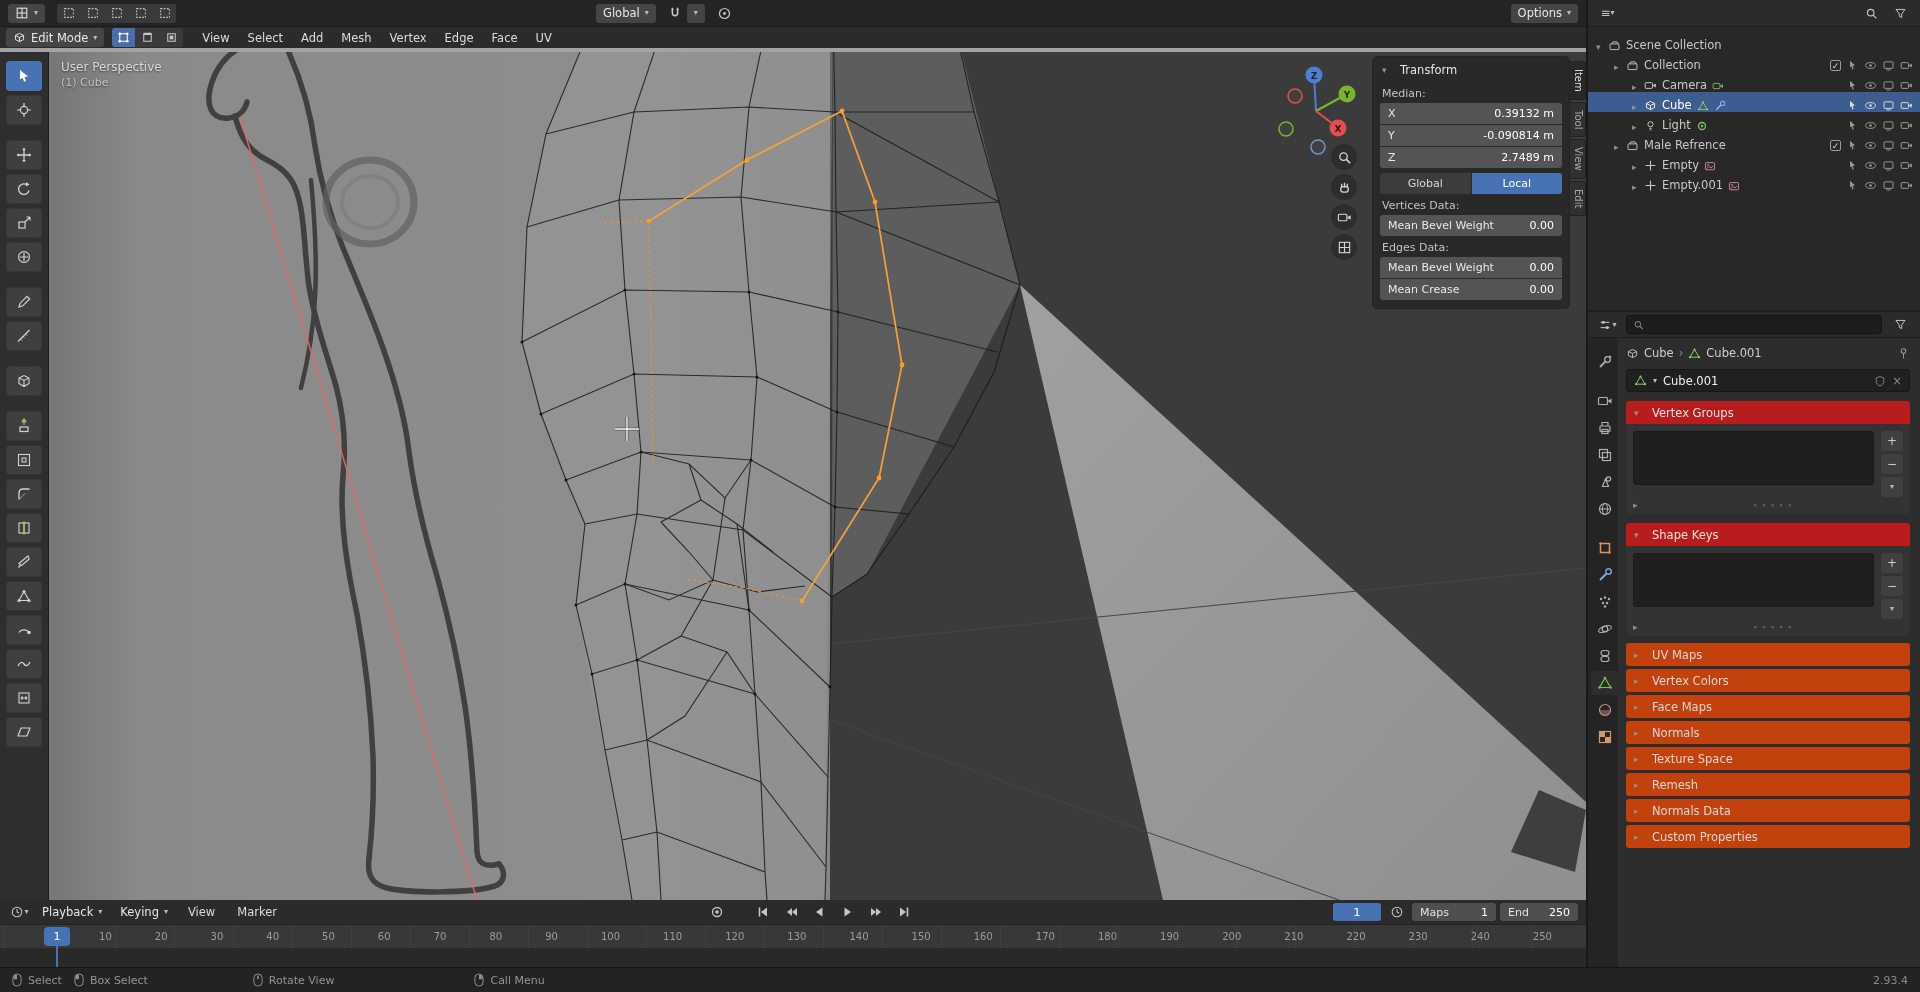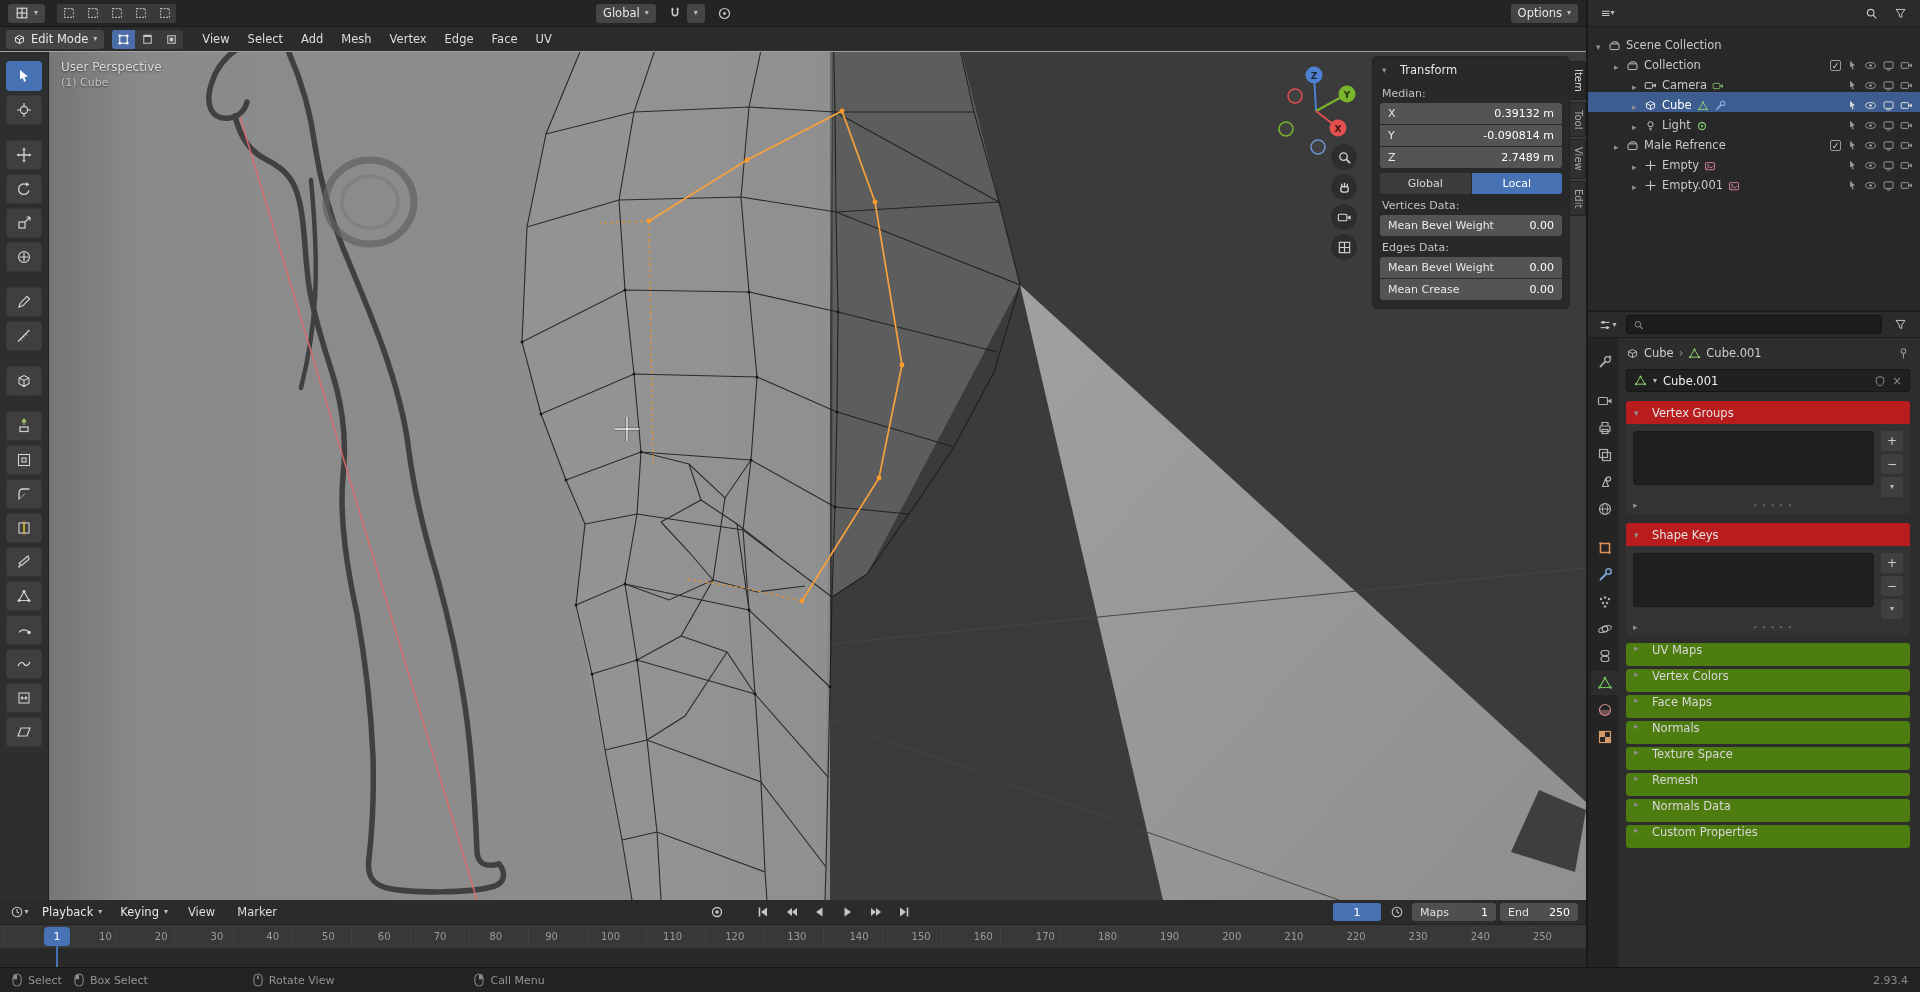--- a/index.html
+++ b/index.html
@@ -4,21 +4,21 @@
 <style>
 *{box-sizing:border-box;margin:0;padding:0}
 html,body{width:1920px;height:992px;overflow:hidden;background:#1b1b1b;
   font-family:"DejaVu Sans","Liberation Sans",sans-serif;font-size:12px;color:#ccc}
 #app{position:absolute;inset:0}
 
 
 #row1{position:absolute;left:0;top:0;width:1586px;height:27px;background:#242427;
   border-bottom:1px solid #1a1a1a;display:flex;align-items:center;padding:0 8px}
 #row2{position:absolute;left:0;top:27px;width:1872px;height:25px;background:#2b2b2e;
-  border-bottom:1px solid #a3a3a3;display:flex;align-items:center;padding:0 6px}
+  border-bottom:4px solid #a3a3a3;display:flex;align-items:center;padding:0 6px}
 .dd{background:#454548;border-radius:3px;height:19px;display:flex;align-items:center;gap:5px;
   padding:0 7px;font-size:11.5px;color:#e8e8e8;white-space:nowrap}
 .caret{font-size:8px;color:#bdbdbd;line-height:1}
 .ib{width:23px;height:19px;display:flex;align-items:center;justify-content:center;border-radius:3px;color:#c6c6c6}
 .ib.on{background:#505054}
 .ib.blue{background:#4772b3;color:#fff}
 .seg{display:flex;background:#39393c;border-radius:3px;overflow:hidden;gap:1px}
 .seg .ib{border-radius:0;background:#3a3a3d}
 .seg .ib.blue{background:#4b6ea9}
 .menu{padding:0 9px;height:25px;display:flex;align-items:center;font-size:11.5px;color:#dddddd}
@@ -119,21 +119,21 @@
 .phead{height:23px;background:#b91c1c;border-radius:3px 3px 0 0;display:flex;align-items:center;gap:6px;
   padding:0 8px;font-size:11.5px;color:#e3e3e3}
 .pbody{background:#333333;border-radius:0 0 3px 3px;padding:7px 7px 2px}
 .listrow{display:flex;gap:7px}
 .listbox{flex:1;height:54px;background:#1f1f1f;border:1px solid #191919;border-radius:3px}
 .btncol{width:22px;display:flex;flex-direction:column;gap:3px}
 .sq{height:20px;background:#404040;border-radius:3px;display:flex;align-items:center;justify-content:center;
   color:#ccc;font-size:12px}
 .grip{height:15px;display:flex;align-items:center;color:#5f5f5f;font-size:9px}
 .grip .dots{flex:1;text-align:center;letter-spacing:3px}
-.cpanel{height:23px;background:#4d7c0f;border-radius:3px;margin-top:3px;display:flex;
+.cpanel{height:23px;background:#c2410c;border-radius:3px;margin-top:3px;display:flex;align-items:center;
   gap:6px;padding:0 8px;font-size:11.5px;color:#d8d8d8}
 
 
 #statusbar{position:absolute;left:0;top:967px;width:1920px;height:25px;background:#232323;
   border-top:1px solid #151515;display:flex;align-items:center;padding:0 12px;font-size:11px;color:#939393}
 .hint{display:flex;align-items:center;gap:6px}
 .h2{margin-left:12px}.h3{margin-left:105px}.h4{margin-left:140px}
 #version{margin-left:auto;color:#8a8a8a}
 svg{display:block}
 </style>

